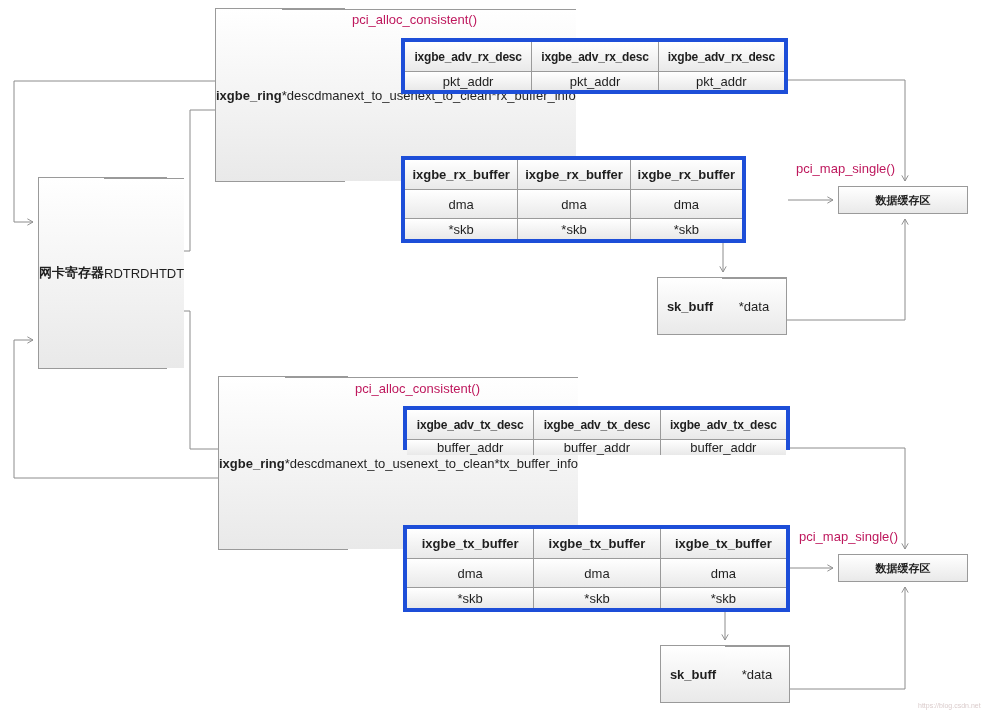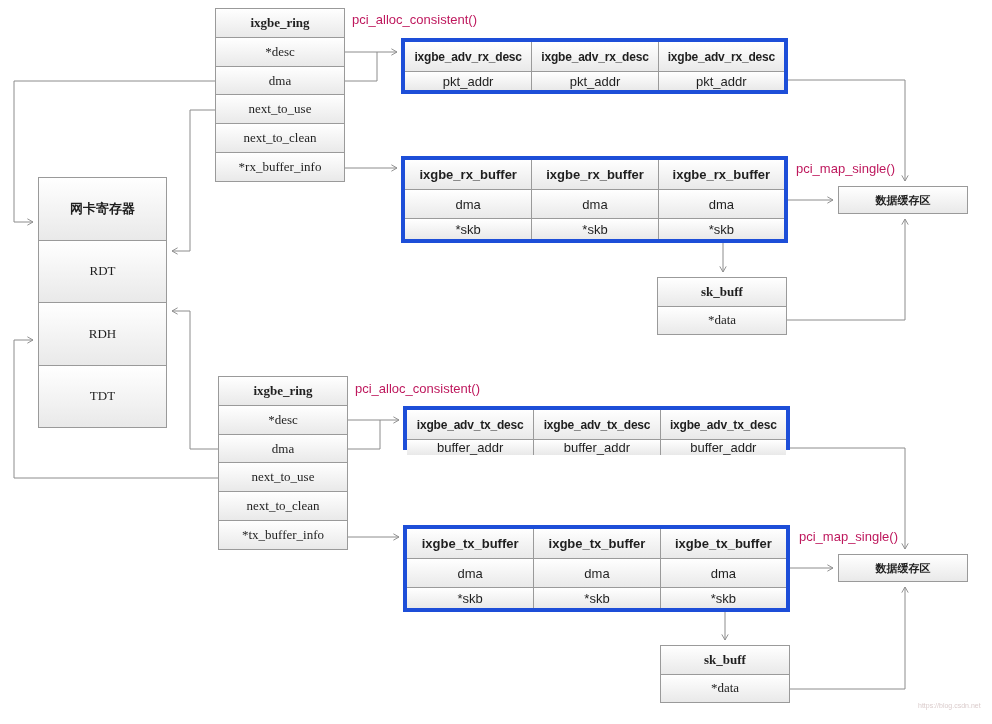--- a/index.html
+++ b/index.html
@@ -1,21 +1,21 @@
 <!DOCTYPE html>
 <html><head>
 <meta charset="utf-8">
 <style>
   html,body{margin:0;padding:0;background:#ffffff;}
   .canvas{
     position:relative;width:992px;height:724px;background:#ffffff;overflow:hidden;
     font-family:"Liberation Sans",sans-serif;color:#1f1f1f;
   }
   svg.wires{position:absolute;left:0;top:0;width:992px;height:724px;pointer-events:none;}
-  .vtable{position:absolute;display:flex;flex-direction:column;border:1px solid #9a9a9a;box-sizing:border-box;font-family:Liberation Serif, serif;}
+  .vtable{position:absolute;display:flex;flex-direction:row;border:1px solid #9a9a9a;box-sizing:border-box;}
   .vtable .cell{
     flex:1;display:flex;align-items:center;justify-content:center;
     background:linear-gradient(#ffffff,#e9e9e9);
     border-top:1px solid #9a9a9a;font-size:13px;white-space:nowrap;
   }
   .vtable .cell:first-child{border-top:none;}
   .gtable{position:absolute;display:grid;border:4px solid #1d4ed8;box-sizing:border-box;}
   .gtable .cell{
     display:flex;align-items:center;justify-content:center;
     background:linear-gradient(#ffffff,#e9e9e9);
@@ -75,21 +75,21 @@
       <path d="M790,448 H905 V549" marker-end="url(#arr)"></path>
 
       <path d="M790,568 H833" marker-end="url(#arr)"></path>
 
       <path d="M725,612 V640" marker-end="url(#arr)"></path>
 
       <path d="M790,689 H905 V587" marker-end="url(#arr)"></path>
     </g>
   </svg>
 
-  <div class="vtable" style="left:38px;top:177px;width:129px;height:251px">
+  <div class="vtable" style="left:38px;top:177px;width:129px;height:192px">
     <div class="cell head">网卡寄存器</div>
     <div class="cell">RDT</div>
     <div class="cell">RDH</div>
     <div class="cell">TDT</div>
   </div>
 
   <div class="vtable" style="left:215px;top:8px;width:130px;height:174px">
     <div class="cell head">ixgbe_ring</div>
     <div class="cell">*desc</div>
     <div class="cell">dma</div>
@@ -102,21 +102,21 @@
 
   <div class="gtable" style="left:401px;top:38px;width:387px;height:56px;grid-template-columns:repeat(3,1fr);grid-template-rows:29px 1fr">
     <div class="cell r0 c0 head tight">ixgbe_adv_rx_desc</div>
     <div class="cell r0 head tight">ixgbe_adv_rx_desc</div>
     <div class="cell r0 head tight">ixgbe_adv_rx_desc</div>
     <div class="cell c0">pkt_addr</div>
     <div class="cell">pkt_addr</div>
     <div class="cell">pkt_addr</div>
   </div>
 
-  <div class="gtable" style="left:401px;top:156px;width:387px;height:87px;grid-template-columns:repeat(3,1fr);grid-template-rows:29px 29px 1fr">
+  <div class="gtable" style="left:401px;top:156px;width:345px;height:87px;grid-template-columns:repeat(3,1fr);grid-template-rows:29px 29px 1fr">
     <div class="cell r0 c0 head">ixgbe_rx_buffer</div>
     <div class="cell r0 head">ixgbe_rx_buffer</div>
     <div class="cell r0 head">ixgbe_rx_buffer</div>
     <div class="cell c0">dma</div>
     <div class="cell">dma</div>
     <div class="cell">dma</div>
     <div class="cell c0">*skb</div>
     <div class="cell">*skb</div>
     <div class="cell">*skb</div>
   </div>

